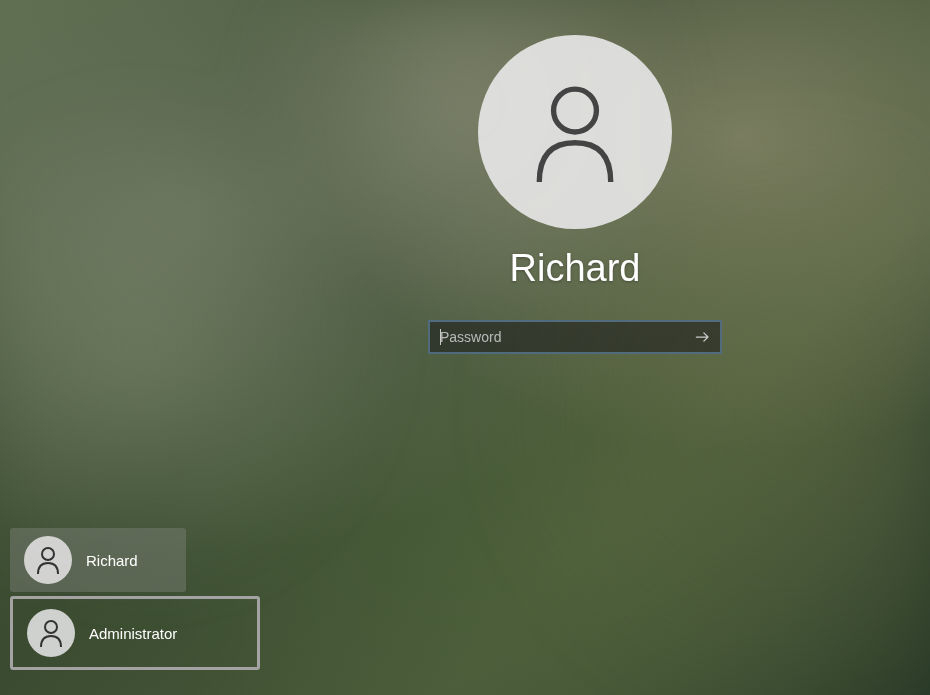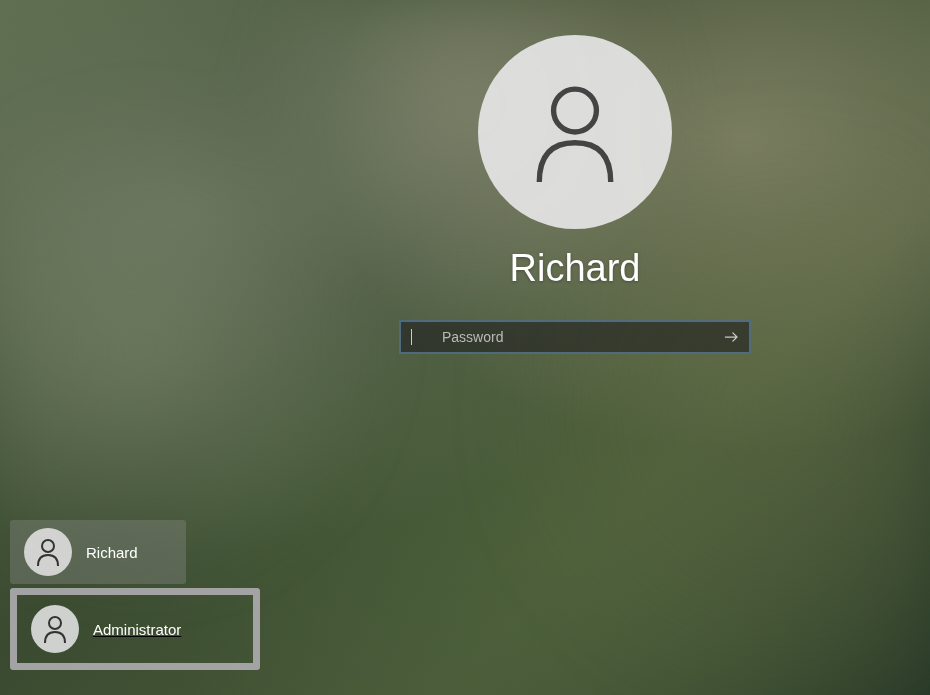--- a/index.html
+++ b/index.html
@@ -68,28 +68,27 @@
     
     .username-display {
       color: #ffffff;
       font-size: 38px;
       font-weight: 400;
       margin-bottom: 30px;
       text-shadow: 0 1px 3px rgba(0,0,0,0.3);
     }
     
     .password-box {
-      width: 352px;
+      width: 294px;
       height: 34px;
       background: rgba(30, 30, 30, 0.6);
       border: 2px solid rgba(100, 140, 180, 0.6);
       display: flex;
       align-items: center;
       position: relative;
-      padding-left: 31px;
     }
     
     .password-input {
       flex: 1;
       background: transparent;
       border: none;
       outline: none;
       color: #fff;
       font-size: 14px;
       padding: 0 10px;
@@ -131,24 +130,23 @@
       cursor: pointer;
       border-radius: 3px;
     }
     
     .user-item.selected {
       background: rgba(120, 125, 115, 0.5);
       width: 176px;
     }
     
     .user-item.highlighted {
-      border: 7px solid #a3a3a3;
+      border: 3px solid #a3a3a3;
       margin-top: 4px;
       padding: 10px 14px;
-      text-decoration: underline;
     }
     
     .avatar-small {
       width: 48px;
       height: 48px;
       border-radius: 50%;
       background: rgba(220, 220, 220, 0.92);
       display: flex;
       align-items: center;
       justify-content: center;

